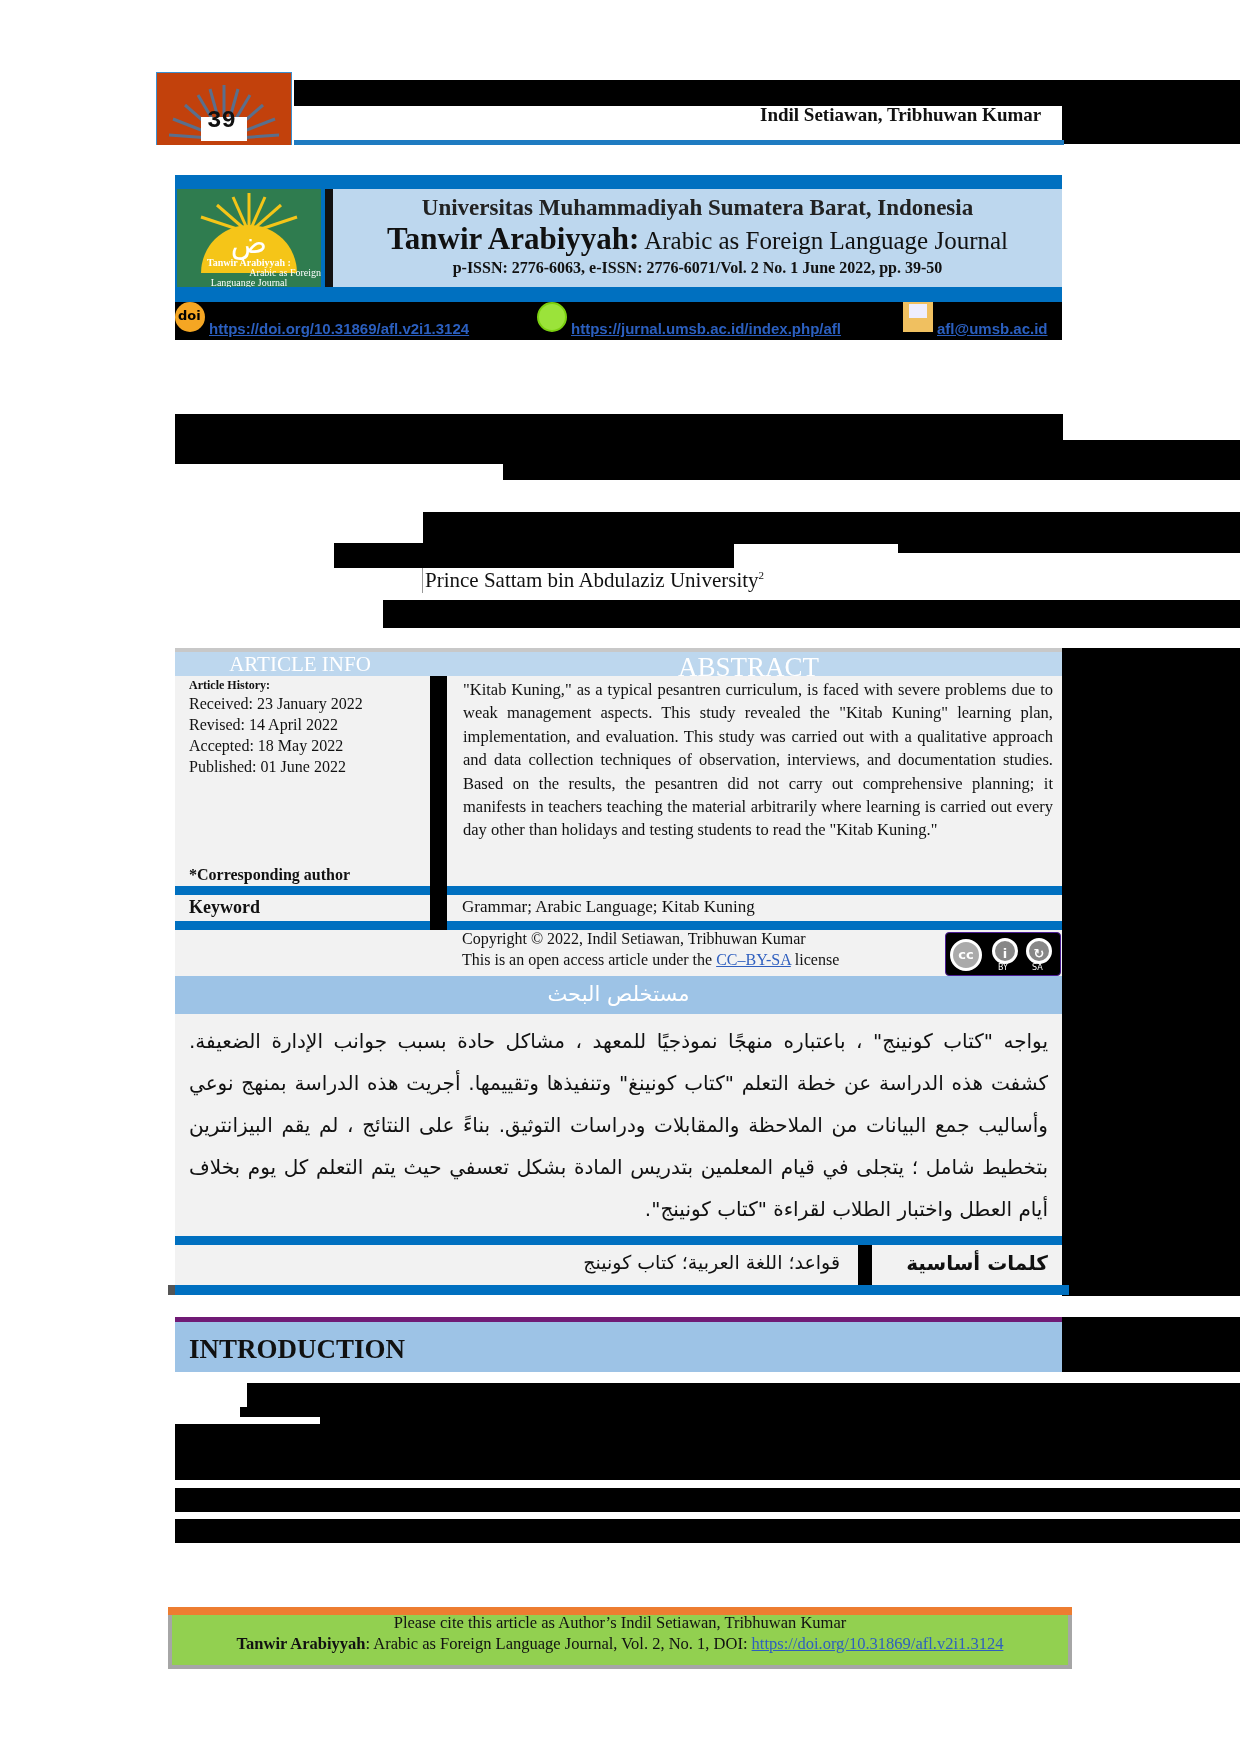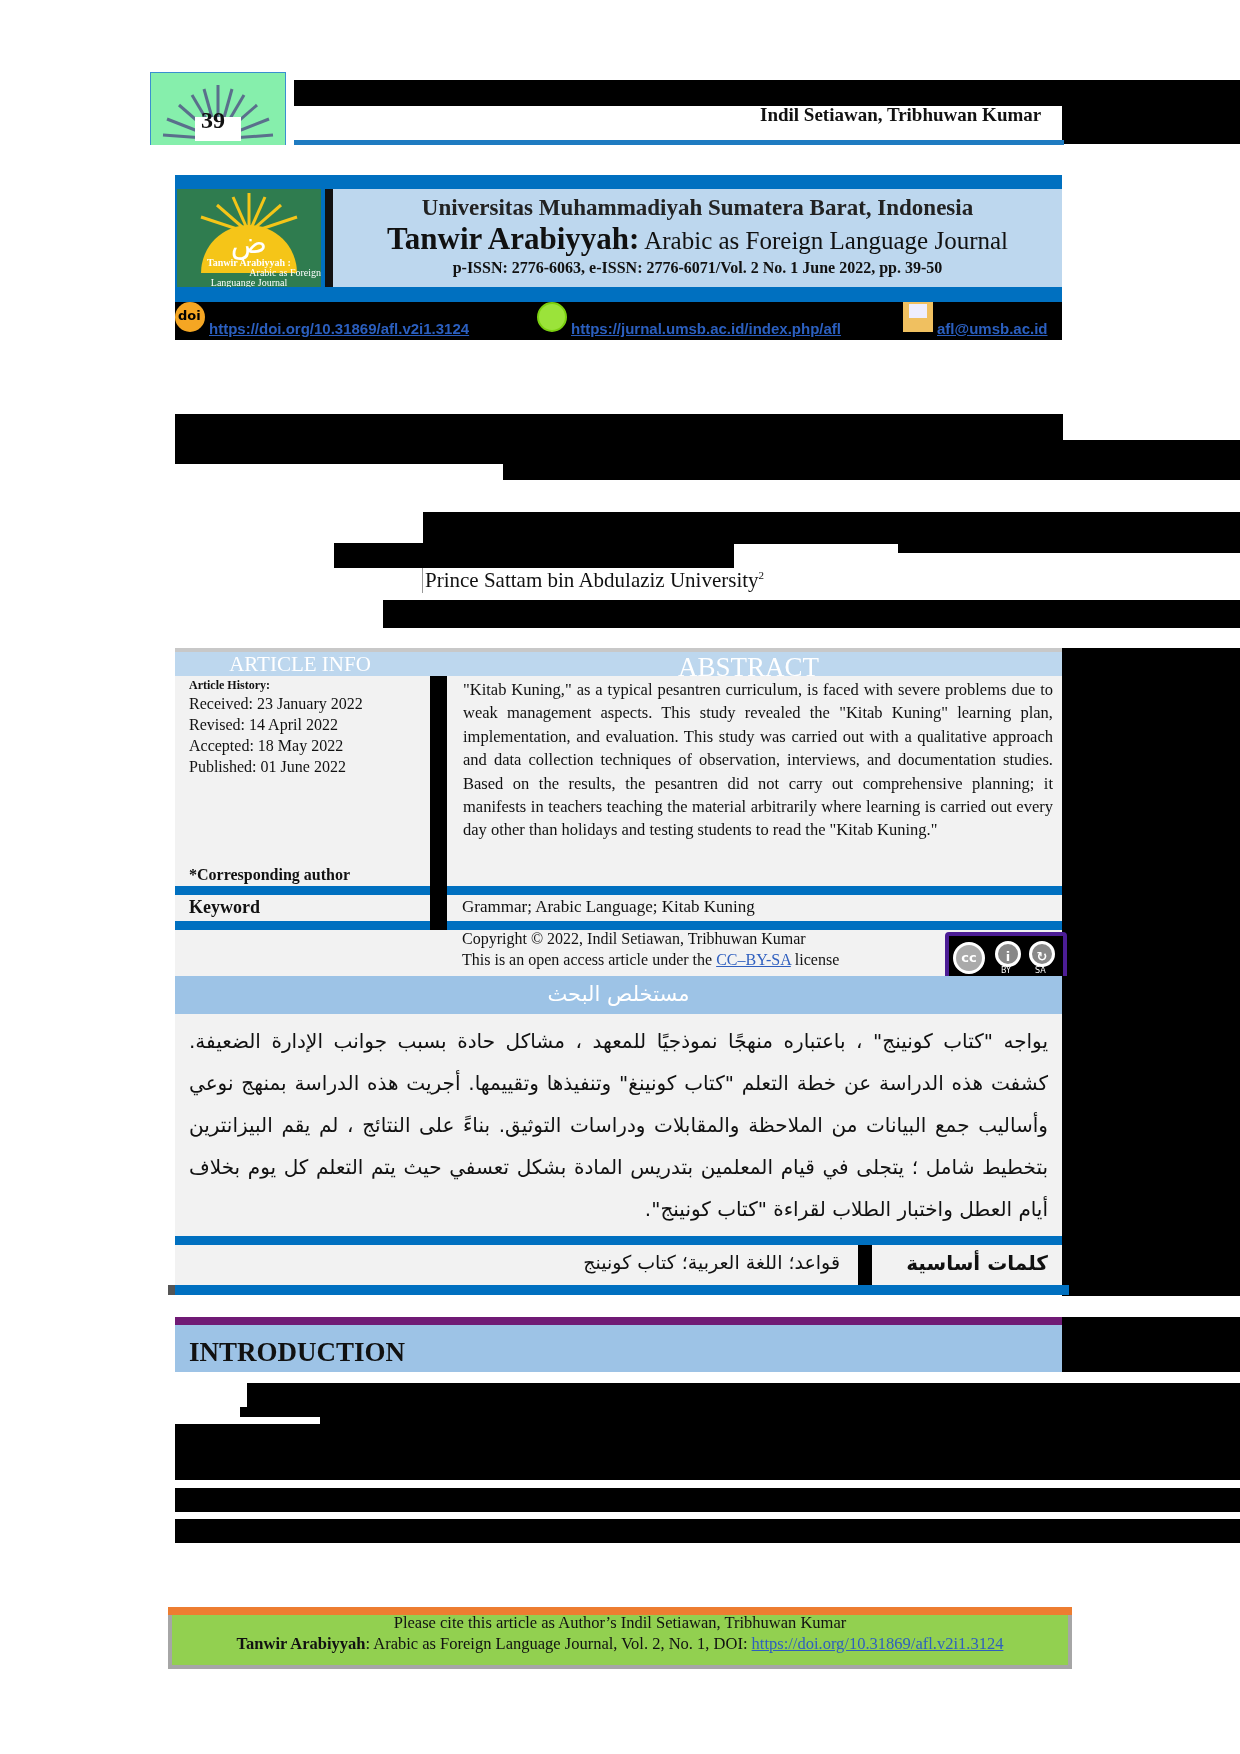--- a/index.html
+++ b/index.html
@@ -1,21 +1,21 @@
 <!DOCTYPE html>
 <html><head>
 <meta charset="utf-8">
 <style>
   html,body{margin:0;padding:0;}
   body{width:1240px;height:1754px;position:relative;background:#ffffff;overflow:hidden;
        font-family:"Liberation Serif","DejaVu Serif",serif;color:#111;}
   .abs{position:absolute;}
   .redact{position:absolute;background:#000;}
   
-  .hdr-logo{left:150px;top:72px;width:134px;height:72px;border:1px solid #3a8fd0;border-bottom:none;background:#86efac;overflow:hidden;}
+  .hdr-logo{left:156px;top:72px;width:134px;height:72px;border:1px solid #3a8fd0;border-bottom:none;background:#c2410c;overflow:hidden;font-family:Liberation Mono, monospace;}
   .hdr-logo .rays{position:absolute;left:8px;top:8px;width:118px;height:60px;}
   .hdr-page{position:absolute;left:50px;top:34px;font-size:24px;font-weight:bold;}
   .hdr-author{left:760px;top:104px;font-size:19px;font-weight:bold;}
   .hdr-line{left:294px;top:140px;width:770px;height:5px;background:#1f7bc1;}
   
   .jbanner{left:175px;top:175px;width:887px;height:117px;background:#0070c0;}
   .jlogo{position:absolute;left:2px;top:14px;width:144px;height:98px;background:#2f7c4f;overflow:hidden;}
   .jlogo .sun{position:absolute;left:24px;top:36px;width:96px;height:48px;border-radius:48px 48px 0 0;background:#f5c518;}
   .jlogo .ar{position:absolute;left:0;width:144px;top:36px;text-align:center;font-size:30px;color:#fff;font-family:"DejaVu Sans",sans-serif;}
   .jlogo .cap{position:absolute;left:0;width:144px;text-align:center;color:#fff;font-size:10px;line-height:11px;}
@@ -43,35 +43,35 @@
   .corr{position:absolute;left:14px;top:190px;font-weight:bold;font-size:16px;}
   .abs-text{position:absolute;left:16px;top:2px;width:590px;font-size:16.5px;line-height:23.4px;text-align:justify;}
   .blue-band{height:9px;background:#0070c0;}
   .kw-row{left:175px;top:895px;width:887px;height:26px;background:#f2f2f2;}
   .kw-lbl{position:absolute;left:14px;top:2px;font-weight:bold;font-size:18px;}
   .kw-val{position:absolute;left:287px;top:2px;font-size:17px;}
   .copy-row{left:175px;top:930px;width:887px;height:46px;background:#f2f2f2;}
   .copy1{position:absolute;left:287px;top:0;font-size:16px;}
   .copy2{position:absolute;left:287px;top:21px;font-size:16px;}
   .copy2 a{color:#2f5fbf;text-decoration:underline;}
-  .cc{position:absolute;left:770px;top:2px;width:114px;height:42px;background:#000;border-radius:4px;border:4px solid #4c1d95;}
+  .cc{position:absolute;left:770px;top:2px;width:114px;height:42px;background:#000;border-radius:4px;border:1px solid #4c1d95;}
   .cc .c{position:absolute;top:5px;width:26px;height:26px;border:3px solid #fff;border-radius:50%;color:#fff;font-size:13px;font-weight:bold;text-align:center;line-height:26px;font-family:"DejaVu Sans",sans-serif;box-sizing:border-box;background:#888;}
   .cc .t{position:absolute;top:30px;font-size:8px;color:#fff;font-family:"DejaVu Sans",sans-serif;}
   
   .ar-head{left:175px;top:976px;width:887px;height:38px;background:#9dc3e6;color:#fff;text-align:center;font-size:21px;line-height:36px;font-family:"DejaVu Sans",sans-serif;direction:rtl;}
   .ar-body{left:175px;top:1014px;width:887px;height:222px;background:#f2f2f2;}
   .ar-text{position:absolute;right:14px;left:14px;top:6px;direction:rtl;text-align:justify;font-family:"DejaVu Sans",sans-serif;font-size:20px;line-height:42px;}
   .ar-band1{left:175px;top:1236px;width:887px;height:9px;background:#0070c0;}
   .ar-kw{left:175px;top:1245px;width:887px;height:40px;background:#f2f2f2;direction:rtl;font-family:"DejaVu Sans",sans-serif;}
   .ar-kw .l{position:absolute;right:14px;top:6px;font-weight:bold;font-size:20px;}
   .ar-kw .sep{position:absolute;right:190px;top:0;width:14px;height:40px;background:#000;}
   .ar-kw .v{position:absolute;right:222px;top:6px;font-size:19px;}
   .ar-band2{left:168px;top:1285px;width:894px;height:10px;background:#0070c0;border-left:7px solid #555;}
   
-  .intro{left:175px;top:1317px;width:887px;height:55px;background:#9dc3e6;border-top:8px solid #701a75;box-sizing:border-box;}
+  .intro{left:175px;top:1317px;width:887px;height:55px;background:#9dc3e6;border-top:5px solid #701a75;box-sizing:border-box;}
   .intro span{position:absolute;left:14px;top:12px;font-size:27px;font-weight:bold;}
   
   .foot{left:168px;top:1607px;width:904px;height:62px;background:#92d050;border:4px solid #a6a6a6;border-top:none;box-sizing:border-box;}
   .foot-top{left:168px;top:1607px;width:904px;height:8px;background:#ed7d31;}
   .foot-l1{position:absolute;left:0;width:100%;top:6px;text-align:center;font-size:16.5px;}
   .foot-l2{position:absolute;left:0;width:100%;top:27px;text-align:center;font-size:16.5px;}
   .foot-l2 a{color:#2f5fbf;text-decoration:underline;}
 </style>
 </head>
 <body>

